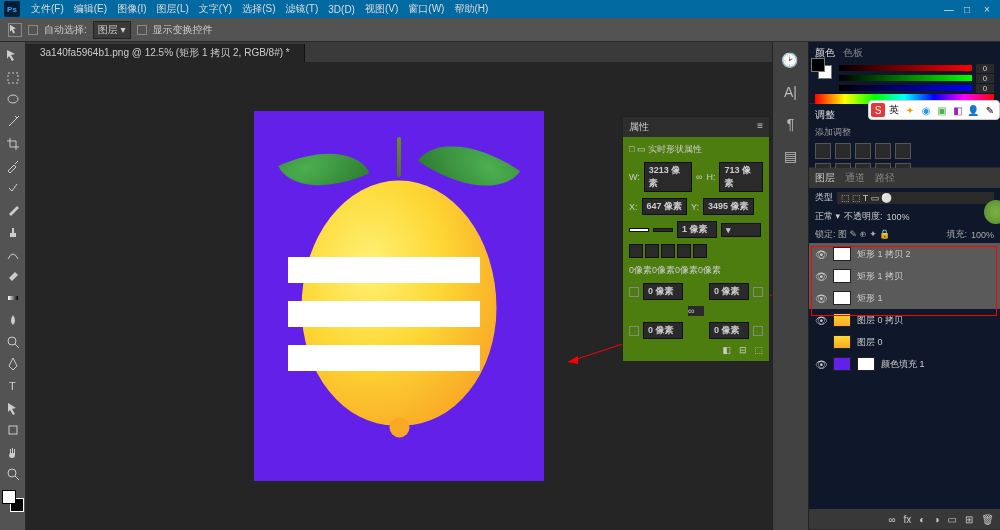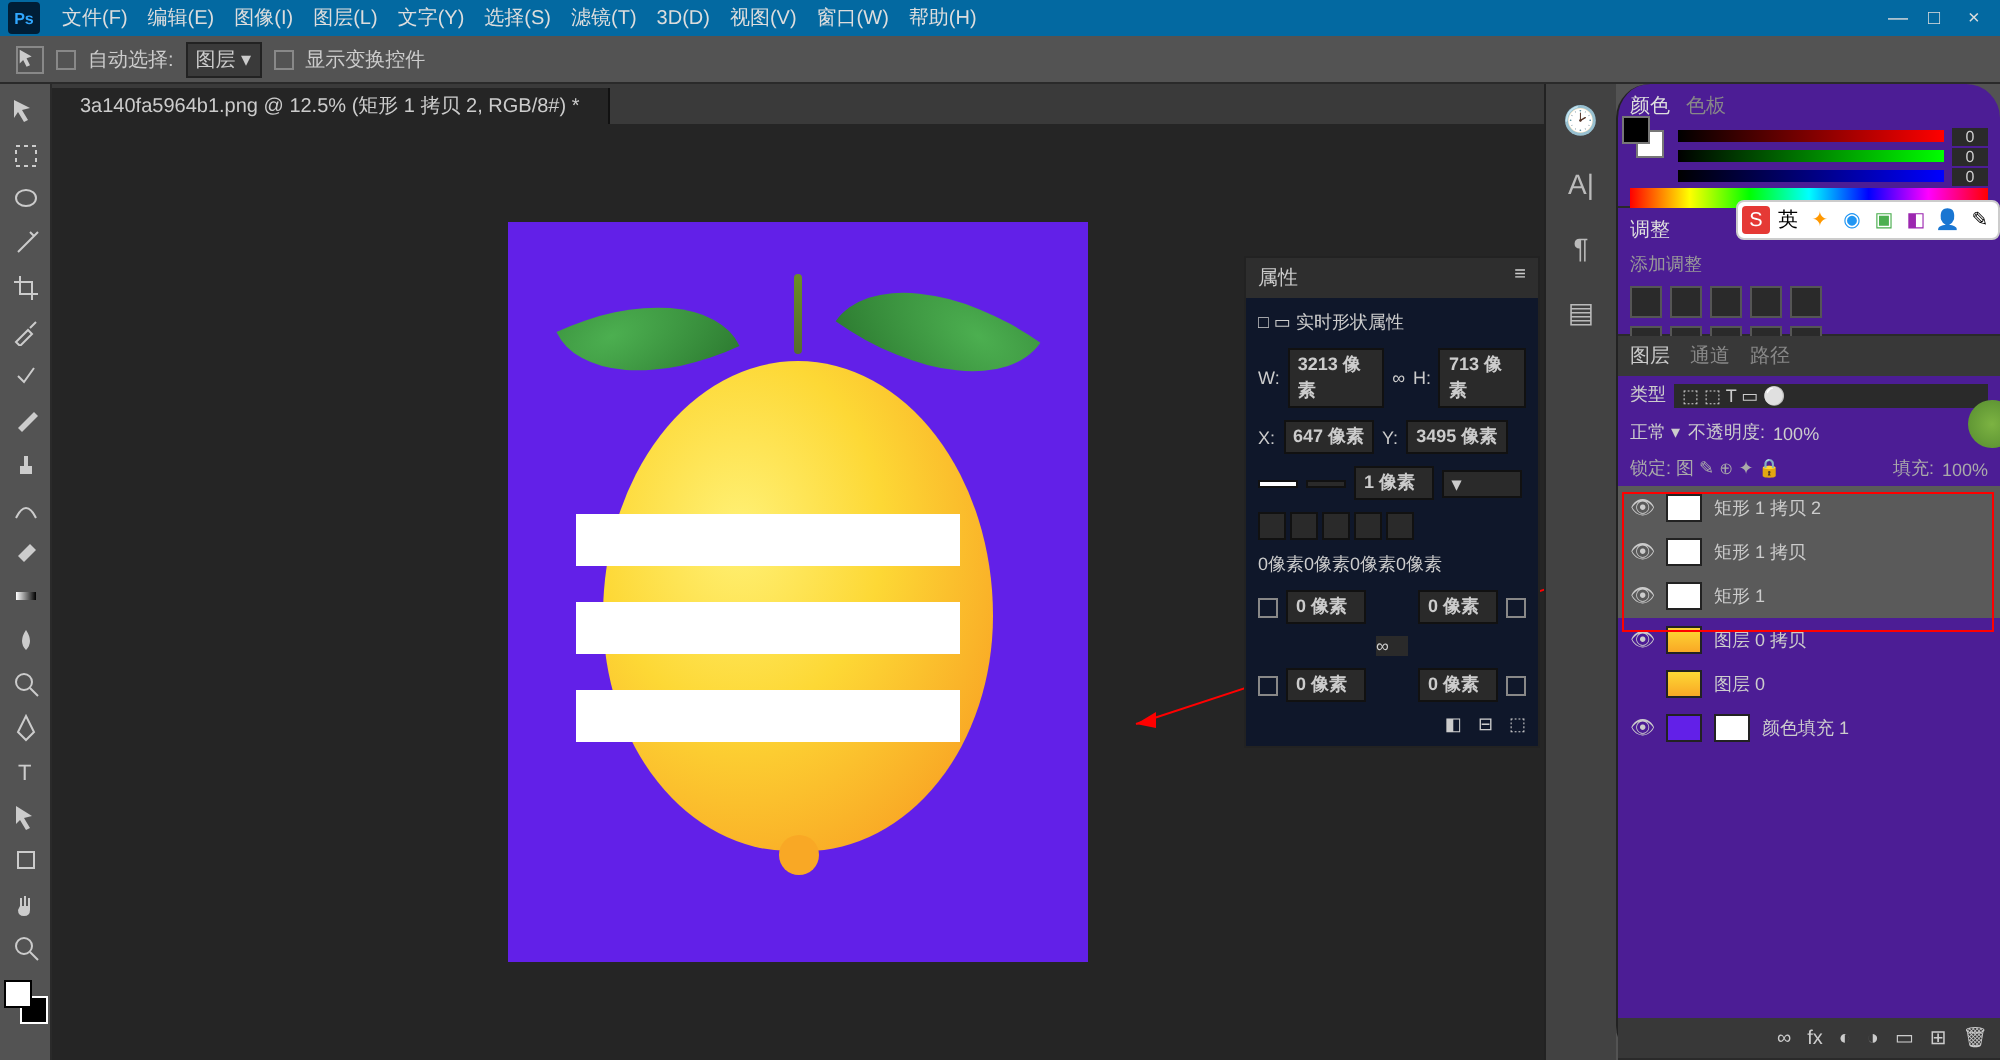--- a/index.html
+++ b/index.html
@@ -31,30 +31,30 @@
 .leaf { position: absolute; background: radial-gradient(ellipse at 30% 30%, #4caf50, #2e7d32); border-radius: 0 100% 0 100%; }
 .leaf.l1 { width: 80px; height: 45px; top: 36px; left: 30px; transform: rotate(-25deg); }
 .leaf.l2 { width: 90px; height: 50px; top: 30px; right: 30px; transform: rotate(35deg) scaleX(-1); }
 .white-bar { position: absolute; left: 34px; width: 192px; height: 26px; background: #fff; }
 .wb1 { top: 146px; }
 .wb2 { top: 190px; }
 .wb3 { top: 234px; }
 .arrow-svg { position: absolute; pointer-events: none; }
 .right-stack { width: 36px; background: #424242; border-left: 1px solid #222; display: flex; flex-direction: column; align-items: center; padding-top: 10px; gap: 14px; }
 .right-stack .ric { width: 18px; height: 18px; color: #bbb; cursor: pointer; font-size: 14px; text-align: center; }
-.props-panel { width: 148px; background: #0f172a; border: 1px solid #222; font-size: 10px; color: #ccc; position: absolute; right: 230px; top: 128px; }
+.props-panel { width: 148px; background: #4d7c0f; border: 1px solid #222; font-size: 10px; color: #ccc; position: absolute; right: 230px; top: 116px; }
 .props-panel .hdr { background: #2e2e2e; padding: 3px 6px; display: flex; justify-content: space-between; }
 .props-panel .body { padding: 6px; display: flex; flex-direction: column; gap: 6px; }
 .props-panel .row { display: flex; align-items: center; gap: 4px; font-size: 9px; }
 .props-panel .row .box { background: #2a2a2a; padding: 1px 4px; border: 1px solid #111; min-width: 40px; font-weight: bold; }
 .props-panel .slider-row { display: flex; gap: 2px; }
 .props-panel .slider-row span { width: 14px; height: 14px; background: #2a2a2a; border: 1px solid #111; }
 .props-panel .chk { width: 10px; height: 10px; border: 1px solid #888; }
 .props-panel .link-icon { width: 16px; height: 10px; background: #2a2a2a; margin: 0 auto; }
-.panels-right { width: 192px; background: #4c1d95; border-left: 1px solid #222; display: flex; flex-direction: column; font-size: 10px; color: #ccc; border-radius: 17px; }
+.panels-right { width: 192px; background: #0f172a; border-left: 1px solid #222; display: flex; flex-direction: column; font-size: 10px; color: #ccc; }
 .panel-section { border-bottom: 1px solid #2a2a2a; padding: 4px 6px; }
 .panel-section .ptitle { color: #ddd; margin-bottom: 4px; display: flex; gap: 8px; }
 .color-panel { height: 62px; }
 .color-sliders { display: flex; flex-direction: column; gap: 2px; margin-left: 24px; }
 .color-sliders .cs { height: 8px; display: flex; align-items: center; gap: 4px; }
 .color-sliders .cs .bar { flex: 1; height: 6px; }
 .color-sliders .cs .bar.r { background: linear-gradient(to right, #000, #f00); }
 .color-sliders .cs .bar.g { background: linear-gradient(to right, #000, #0f0); }
 .color-sliders .cs .bar.b { background: linear-gradient(to right, #000, #00f); }
 .color-sliders .cs .val { width: 18px; background: #2a2a2a; font-size: 8px; text-align: center; }

